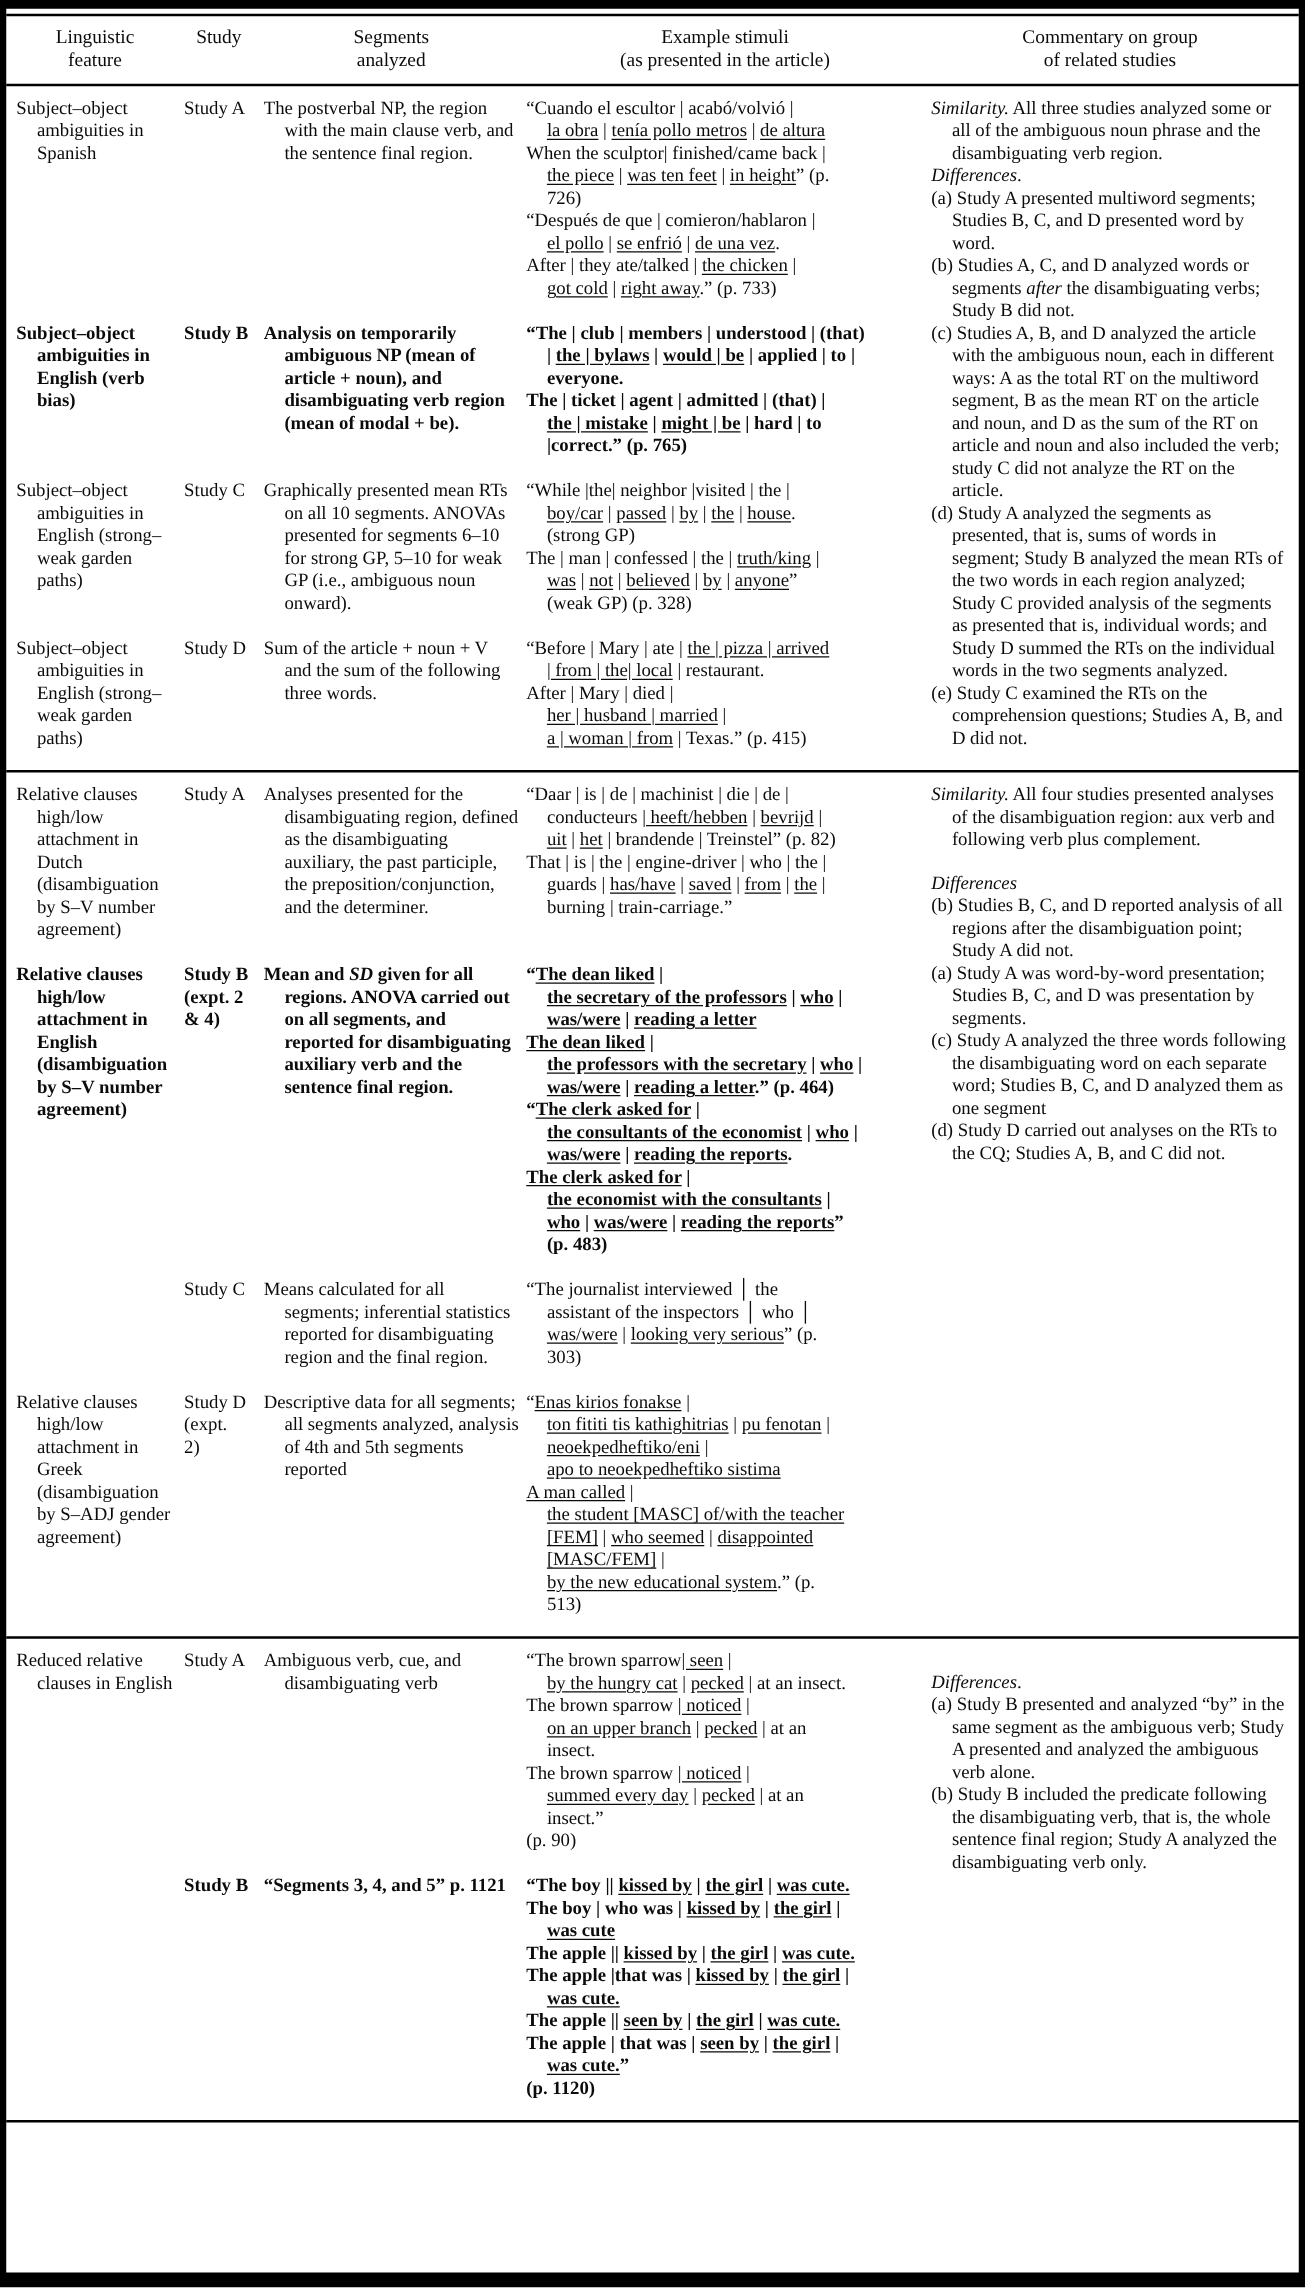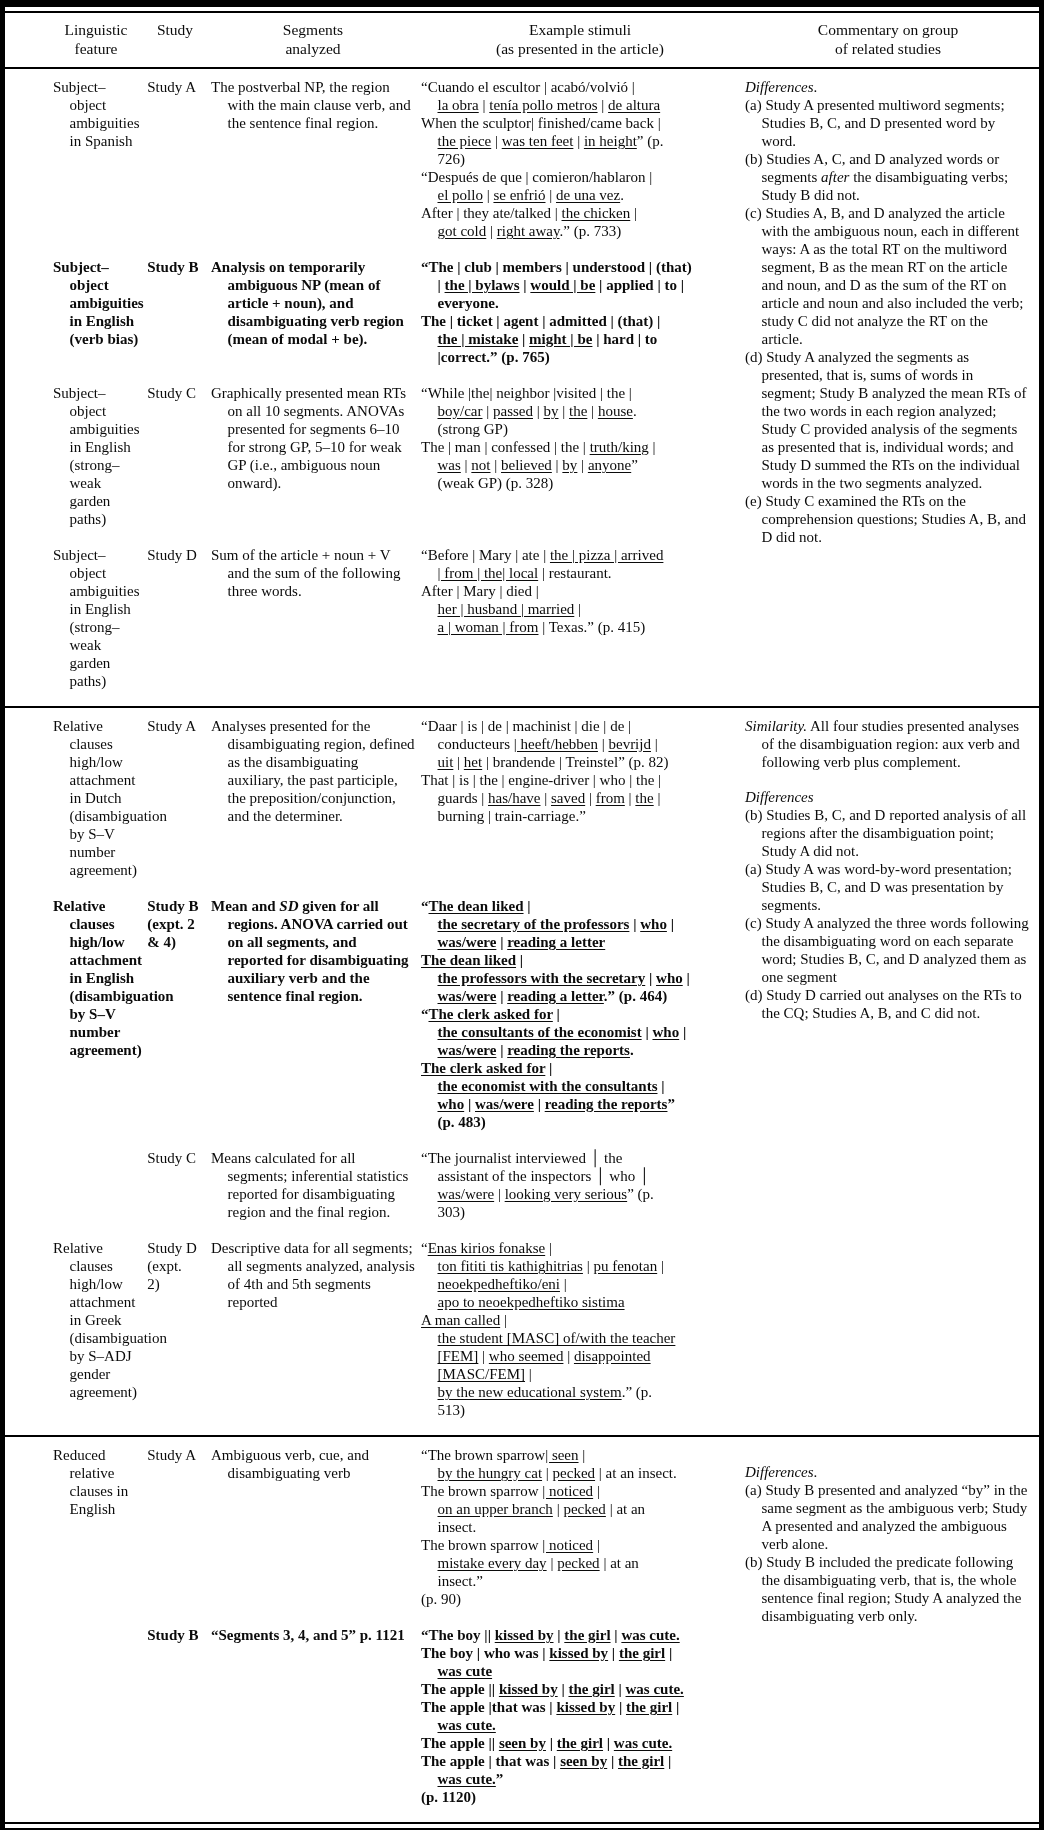--- a/index.html
+++ b/index.html
@@ -22,21 +22,21 @@
     column-gap: 6px;
     padding: 9px 8px 16px 8px;
     row-gap: 18px;
     font-size: 15px;
     line-height: 1.2;
   }
   .thead { row-gap: 0; padding: 8px 8px 9px 8px; }
   .thead .hcell { text-align: center; font-size: 15.5px; }
 
   .cell { grid-column: auto; }
-  .c1 { grid-column: 1; margin-left: 40px; } .c2 { grid-column: 2; } .c3 { grid-column: 3; }
+  .c1 { grid-column: 1; } .c2 { grid-column: 2; } .c3 { grid-column: 3; }
   .c4 { grid-column: 4; } .c5 { grid-column: 5; }
   .r1 { grid-row: 1; } .r2 { grid-row: 2; font-weight: bold; } .r3 { grid-row: 3; } .r4 { grid-row: 4; }
   .span4 { grid-row: 1 / span 4; }
   .span2 { grid-row: 1 / span 2; }
 
   .para { padding-left: 1.1em; text-indent: -1.1em; }
   .spacer { height: 1.15em; }
   .ln { padding-left: 2.1em; text-indent: -2.1em; }
   .ln.ind { padding-left: 3.2em; text-indent: -2.1em; }
   .study { padding-left: 0.15em; }
@@ -121,20 +121,21 @@
         </div>
       <div class="cell c4 r4">
           <div class="ln">“Before | Mary | ate | <u>the | pizza | arrived</u></div>
           <div class="ln ind"><u>| from | the| local</u> | restaurant.</div>
           <div class="ln">After | Mary | died |</div>
           <div class="ln ind"><u>her | husband | married</u> |</div>
           <div class="ln ind"><u>a | woman | from</u> | Texas.” (p. 415)</div>
         </div>
 
       <div class="cell c5 span4">
+          <div class="para"><i>Similarity.</i> All three studies analyzed some or all of the ambiguous noun phrase and the disambiguating verb region.</div>
           <div class="para"><i>Differences</i>.</div>
           <div class="para">(a) Study A presented multiword segments; Studies B, C, and D presented word by word.</div>
           <div class="para">(b) Studies A, C, and D analyzed words or segments <i>after</i> the disambiguating verbs; Study B did not.</div>
           <div class="para">(c) Studies A, B, and D analyzed the article with the ambiguous noun, each in different ways: A as the total RT on the multiword segment, B as the mean RT on the article and noun, and D as the sum of the RT on article and noun and also included the verb; study C did not analyze the RT on the article.</div>
           <div class="para">(d) Study A analyzed the segments as presented, that is, sums of words in segment; Study B analyzed the mean RTs of the two words in each region analyzed; Study C provided analysis of the segments as presented that is, individual words; and Study D summed the RTs on the individual words in the two segments analyzed.</div>
           <div class="para">(e) Study C examined the RTs on the comprehension questions; Studies A, B, and D did not.</div>
         </div>
     </div>
 
     <div class="rule"></div>
@@ -232,21 +233,21 @@
       <div class="cell c3 r1">
           <div class="para">Ambiguous verb, cue, and disambiguating verb</div>
         </div>
       <div class="cell c4 r1">
           <div class="ln">“The brown sparrow<u>| seen</u> |</div>
           <div class="ln ind"><u>by the hungry cat</u> | <u>pecked</u> | at an insect.</div>
           <div class="ln">The brown sparrow <u>| noticed</u> |</div>
           <div class="ln ind"><u>on an upper branch</u> | <u>pecked</u> | at an</div>
           <div class="ln ind">insect.</div>
           <div class="ln">The brown sparrow <u>| noticed</u> |</div>
-          <div class="ln ind"><u>mistake every day</u> | <u>pecked</u> | at an</div>
+          <div class="ln ind"><u>summed every day</u> | <u>pecked</u> | at an</div>
           <div class="ln ind">insect.”</div>
           <div class="ln">(p. 90)</div>
         </div>
 
       <div class="cell c1 r2"></div>
       <div class="cell c2 r2 study">Study B</div>
       <div class="cell c3 r2">
           <div class="para">“Segments 3, 4, and 5” p. 1121</div>
         </div>
       <div class="cell c4 r2">

